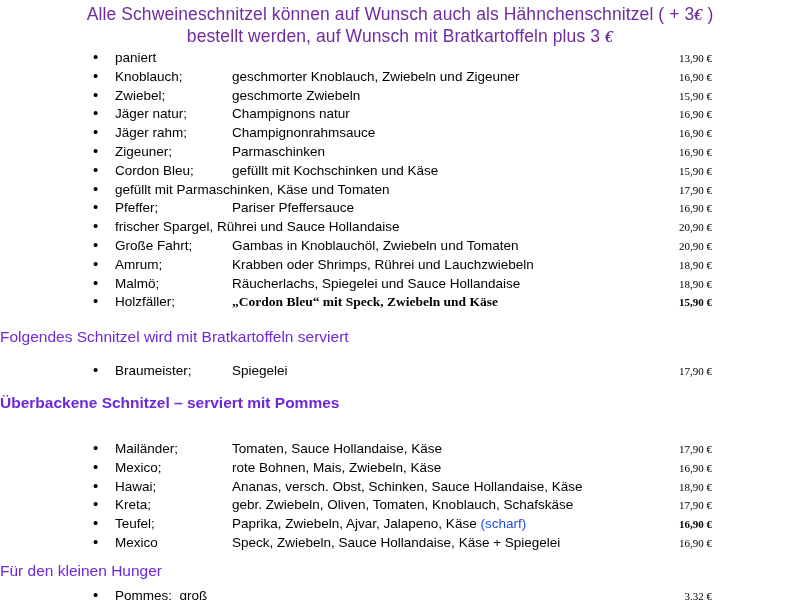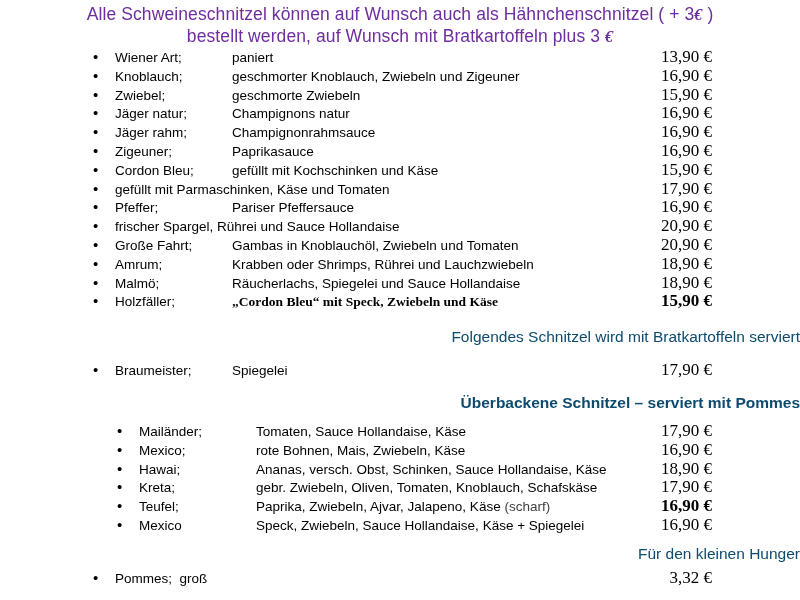--- a/index.html
+++ b/index.html
@@ -7,59 +7,58 @@
     width:800px;height:600px;background:#ffffff;overflow:hidden;
     font-family:"Liberation Sans", sans-serif;color:#000;
   }
   .page{width:800px;height:569px;position:relative;background:#fff;}
   .title{
     text-align:center;color:#6e2da0;font-size:17.5px;line-height:20.5px;
     padding-top:4px;letter-spacing:0.1px;
   }
   .euro-serif{font-family:"Liberation Serif", serif;font-style:italic;font-weight:bold;font-size:16px;}
   .section-header{
-    text-align:right;color:#0c4a6e;font-size:15.5px;line-height:20px;
+    text-align:left;color:#6d28d9;font-size:15.5px;line-height:20px;
   }
   .hdr2{margin-top:16px;}
   .hdr3{margin-top:13px;font-weight:bold;}
   .hdr4{margin-top:9px;}
   .rows{margin-top:1px;}
   .row{
     display:flex;align-items:baseline;height:18.8px;line-height:18.8px;
     padding-left:93px;padding-right:88px;box-sizing:border-box;
   }
   .row-single{margin-top:14px;}
-  .rows-mid{margin-top:9px;padding-left:24px;}
+  .rows-mid{margin-top:26px;}
   .row-bottom{margin-top:5px;}
   .bullet{width:22px;flex:0 0 22px;}
   .bullet::before{content:"•";font-size:15px;}
   .name{width:117px;flex:0 0 117px;font-size:13.5px;white-space:pre;}
   .desc{flex:1 1 auto;font-size:13.5px;white-space:nowrap;overflow:hidden;}
   .price{
-    margin-left:auto;font-family:"Liberation Serif", serif;font-size:17px;
+    margin-left:auto;font-family:"Liberation Serif", serif;font-size:11px;
     white-space:nowrap;text-align:left;
   }
   .bold-serif{font-family:"Liberation Serif", serif;font-weight:bold;}
   .bold{font-weight:bold;}
-  .red{color:#404040;}
+  .red{color:#1d4ed8;}
 </style>
 </head>
 <body>
 
 <div class="page">
 
   <div class="title">
     <div><span>Alle Schweineschnitzel können auf Wunsch auch als Hähnchenschnitzel ( + 3</span><span class="euro-serif">€</span><span> )</span></div>
     <div><span>bestellt werden, auf Wunsch mit Bratkartoffeln plus 3 </span><span class="euro-serif">€</span></div>
   </div>
 
   <div class="rows">
     <div class="row">
         <span class="bullet"></span>
-        <span class="name">Wiener Art;</span>
         <span class="desc">paniert</span>
         <span class="price">13,90 €</span>
       </div>
     <div class="row">
         <span class="bullet"></span>
         <span class="name">Knoblauch;</span>
         <span class="desc">geschmorter Knoblauch, Zwiebeln und Zigeuner</span>
         <span class="price">16,90 €</span>
       </div>
     <div class="row">
@@ -76,21 +75,21 @@
       </div>
     <div class="row">
         <span class="bullet"></span>
         <span class="name">Jäger rahm;</span>
         <span class="desc">Champignonrahmsauce</span>
         <span class="price">16,90 €</span>
       </div>
     <div class="row">
         <span class="bullet"></span>
         <span class="name">Zigeuner;</span>
-        <span class="desc">Paprikasauce</span>
+        <span class="desc">Parmaschinken</span>
         <span class="price">16,90 €</span>
       </div>
     <div class="row">
         <span class="bullet"></span>
         <span class="name">Cordon Bleu;</span>
         <span class="desc">gefüllt mit Kochschinken und Käse</span>
         <span class="price">15,90 €</span>
       </div>
     <div class="row">
         <span class="bullet"></span>

